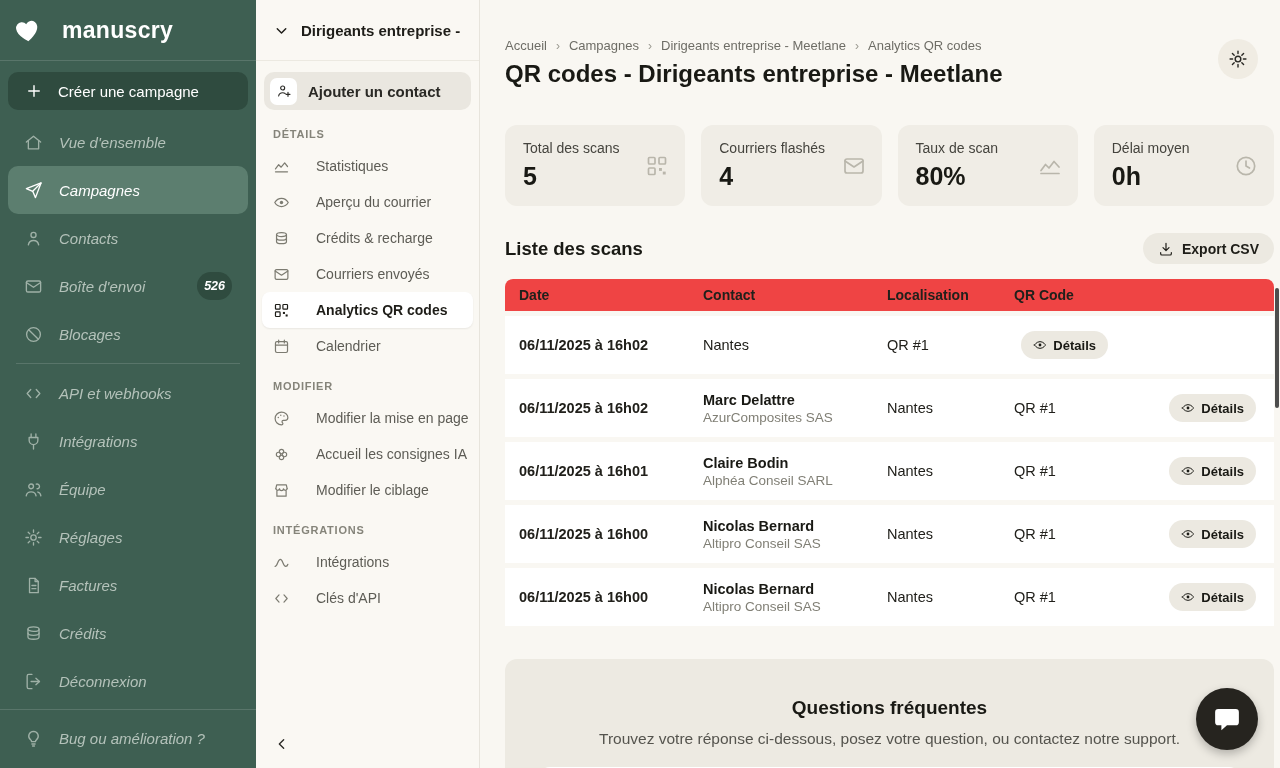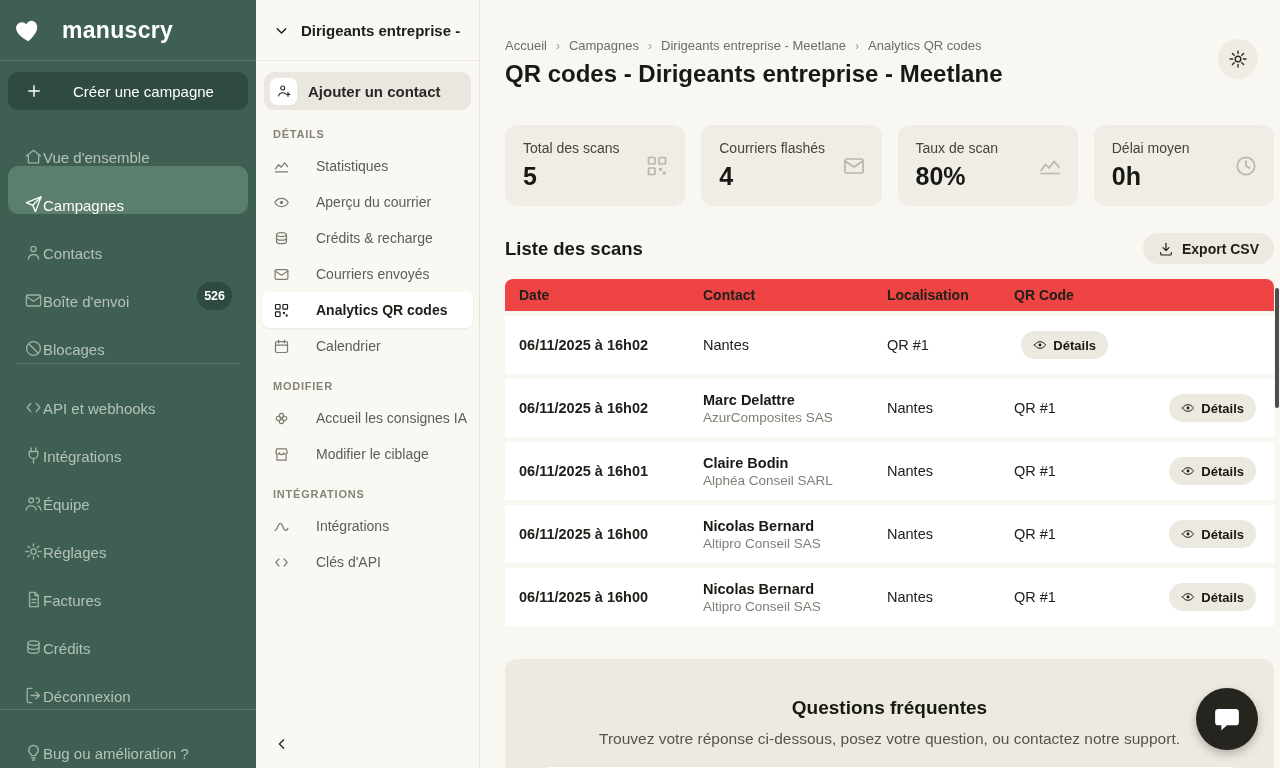--- a/index.html
+++ b/index.html
@@ -17,27 +17,27 @@
     display:flex; flex-direction:column; position:relative;
   }
   .logo-row {
     height:61px; display:flex; align-items:center; gap:20px;
     padding:0 12px; border-bottom:1px solid rgba(255,255,255,.14);
   }
   .logo-heart { color:#FFFFFF; transform:rotate(-8deg); }
   .logo-name { color:#FFFFFF; font-size:23px; font-weight:700; letter-spacing:.3px; }
   .create-btn {
     margin:11px 8px 8px; height:38px; background:#2F4B3F; border:none; cursor:pointer;
-    border-radius:10px; display:flex; align-items:center; gap:30px; padding:1px 17px;
+    border-radius:10px; display:flex; align-items:center; gap:15px; padding:1px 17px;
     color:#FFFFFF; font-size:15px; font-family:inherit;
   }
   .nav { padding:0 8px; display:flex; flex-direction:column; }
   .nav-item {
-    height:48px; display:flex; align-items:flex-end; padding:0 16px;
-    border-radius:10px; font-size:15px; cursor:pointer; color:#B4C2BA;
+    height:48px; display:flex; align-items:center; gap:16px; padding:0 16px;
+    border-radius:10px; font-size:15px; cursor:pointer; color:#B4C2BA;font-style:italic;
   }
   .nav-item .ico { color:#9FB1A7; }
   .nav-item.active { background:#5C7E6F; color:#FFFFFF; }
   .nav-item.active .ico { color:#FFFFFF; }
   .nav-divider { border-top:1px solid rgba(255,255,255,.14); margin:5px 8px; }
   .badge {
     margin-left:auto; min-width:28px; height:28px; padding:0 7px;
     background:#2F4B3F; color:#FFFFFF; border-radius:999px;
     display:flex; align-items:center; justify-content:center;
     font-size:12.5px; font-weight:700;
@@ -456,20 +456,26 @@
     <span>Analytics QR codes</span>
   </div>
   <div class="subbar-item">
     <svg class="ico" width="17" height="17">
         <use href="#i-calendar"></use>
       </svg>
     <span>Calendrier</span>
   </div>
 
   <div class="subbar-section-label">MODIFIER</div>
+  <div class="subbar-item">
+    <svg class="ico" width="17" height="17">
+        <use href="#i-palette"></use>
+      </svg>
+    <span>Modifier la mise en page</span>
+  </div>
   <div class="subbar-item">
     <svg class="ico" width="17" height="17">
         <use href="#i-sparkle"></use>
       </svg>
     <span>Accueil les consignes IA</span>
   </div>
   <div class="subbar-item">
     <svg class="ico" width="17" height="17">
         <use href="#i-store"></use>
       </svg>

